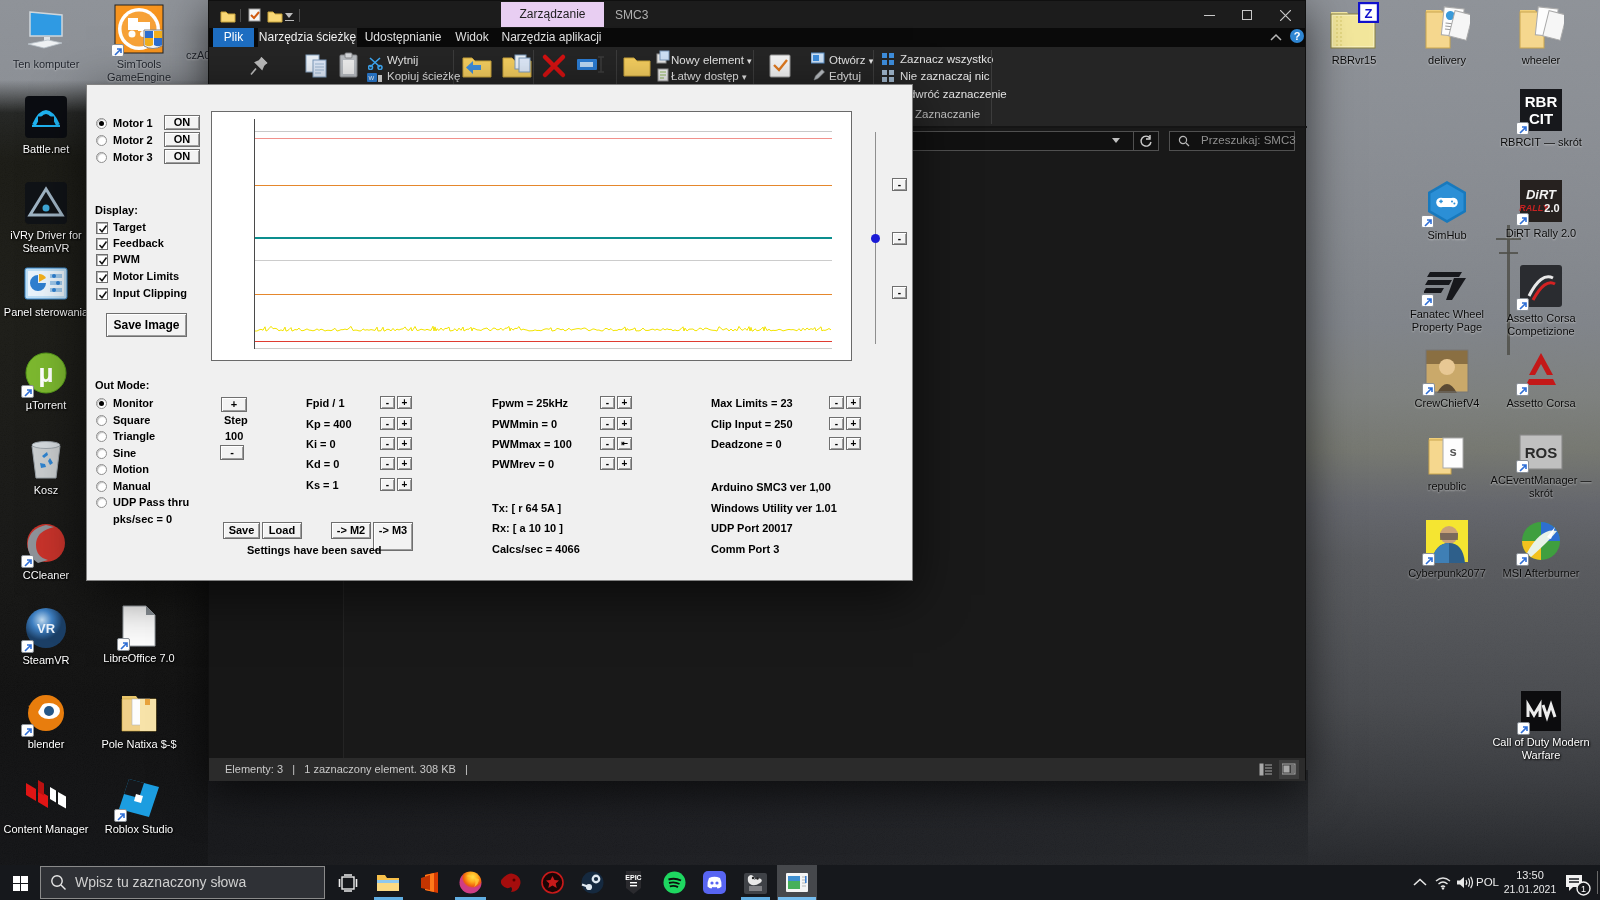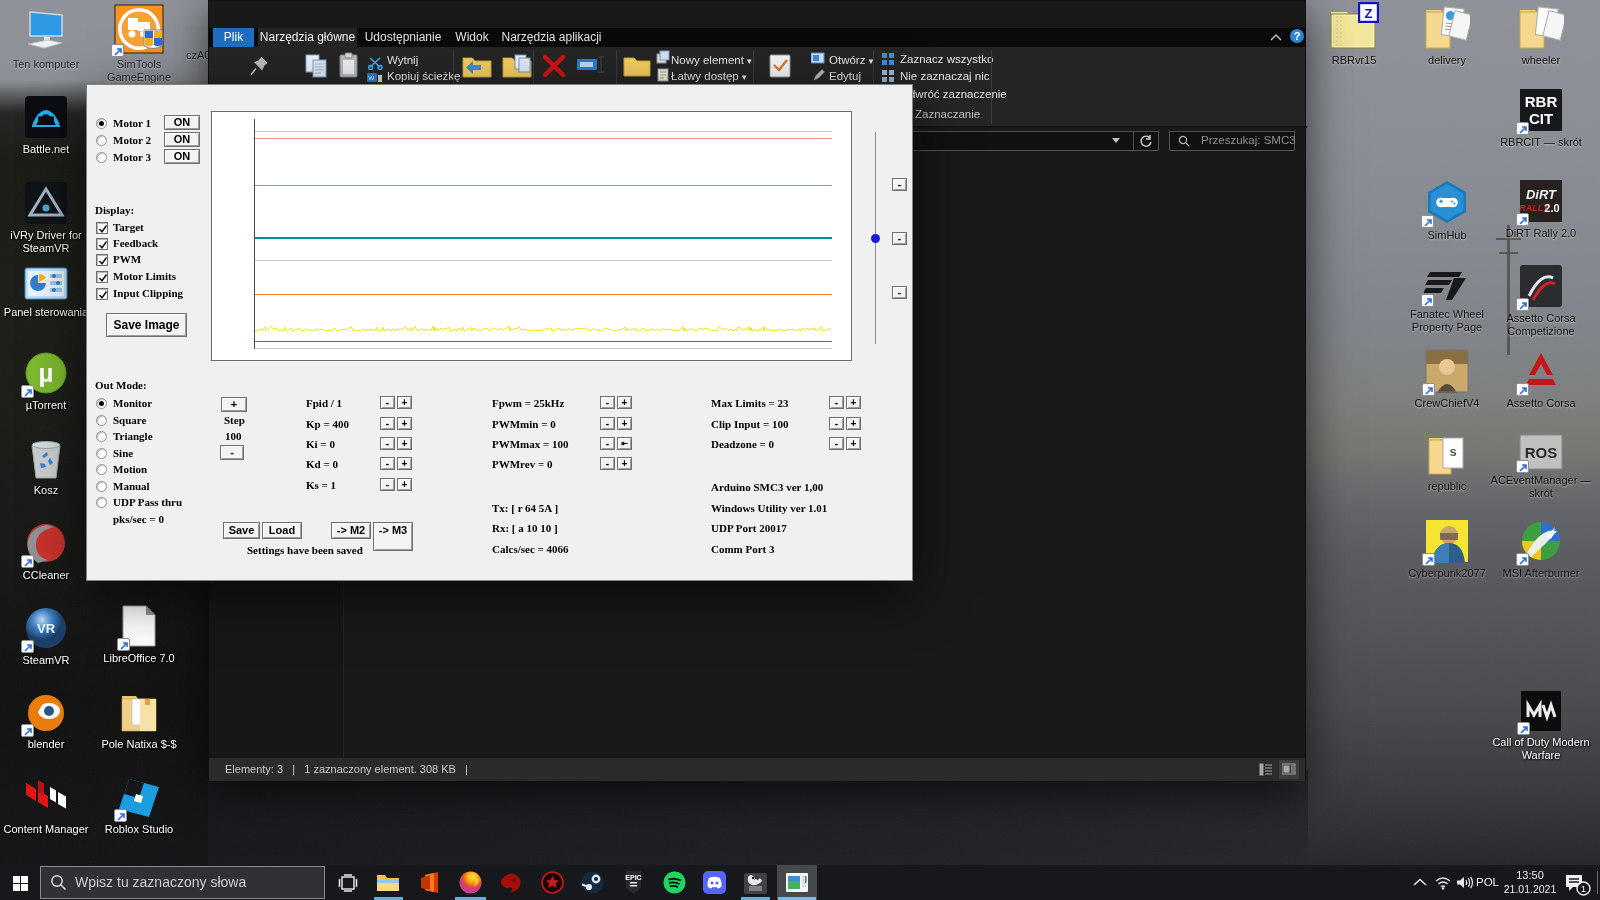--- a/index.html
+++ b/index.html
@@ -24,21 +24,21 @@
 #exp .tbar{left:0;top:0;width:100%;height:30px;background:#1c1c1c}
 #exp .tabs{left:0;top:27px;width:100%;height:19px;background:#0a0a0a}
 #exp .ribbon{left:0;top:46px;width:100%;height:81px;background:#252525}
 #exp .addr{left:0;top:127px;width:100%;height:25px;background:#191919}
 #exp .status{left:0;top:757px;width:100%;height:23px;background:#2b2b2b}
 .rtx{position:absolute;font-size:11.5px;color:#e3e3e3;white-space:nowrap}
 .rsep{position:absolute;top:3px;width:1px;height:56px;background:#3c3c3c}
 
 #smc{left:86px;top:84px;width:827px;height:497px;background:#f0f0f0;border:1px solid #828282;box-shadow:0 14px 48px rgba(0,0,0,.6)}
 #smc .tt{left:0;top:0;width:100%;height:21px;background:#fff}
-.bt{position:absolute;font-size:11px;font-weight:bold;color:#000;white-space:nowrap;font-family:Liberation Serif, serif}
+.bt{position:absolute;font-size:11px;font-weight:bold;color:#000;white-space:nowrap;font-family:Liberation Sans, sans-serif}
 .btn95{position:absolute;background:#f3f3f3;border:1px solid #6f6f6f;box-shadow:inset 1px 1px 0 #fff,inset -1px -1px 0 #9d9d9d;font-weight:bold;color:#000;text-align:center;font-size:11px}
 .mini{position:absolute;width:15px;height:13px;background:#f3f3f3;border:1px solid #6f6f6f;box-shadow:inset 1px 1px 0 #fff,inset -1px -1px 0 #9d9d9d;font-weight:bold;color:#000;text-align:center;font-size:10px;line-height:11px}
 .rad{position:absolute;width:11px;height:11px;border-radius:50%;background:#fff;border:1px solid #8f8f8f;box-shadow:inset 1px 1px 1px rgba(0,0,0,.25)}
 .rad.on:after{content:"";position:absolute;left:2px;top:2px;width:5px;height:5px;border-radius:50%;background:#000}
 .chk{position:absolute;width:12px;height:12px;background:#fff;border:1px solid #6e6e6e;box-shadow:inset 1px 1px 0 #b5b5b5}
 .chk svg{position:absolute;left:0px;top:0px}
 .hl{position:absolute;height:1px}
 
 #tb{left:0;top:865px;width:1600px;height:35px;background:#16181c}
 .ul{position:absolute;top:32px;height:3px;background:#61aee2}
@@ -514,23 +514,50 @@
           <svg width="11" height="11">
             <path d="M2 9 L8 3 M4 3 h4 v4" stroke="#2f6fd6" stroke-width="1.6" fill="none"></path>
           </svg>
         </div>
 </div>
       <div class="t">Call of Duty Modern<br>Warfare</div>
     </div>
 </div>
 
 <div class="d" id="exp">
+  <div class="d tbar">
+
+    <svg class="d" style="left:11px;top:7px" width="16" height="16">
+        <path d="M1 4 h5 l2 2 h7 v8 h-14 z" fill="#f8d775" stroke="#c9a43c" stroke-width="1"></path>
+      </svg>
+    <div class="d" style="left:31px;top:8px;width:1px;height:13px;background:#4d4d4d"></div>
+    <svg class="d" style="left:38px;top:6px" width="16" height="16">
+        <rect x="2" y="2" width="11" height="12" fill="#f5f5f5" stroke="#9a9a9a"></rect>
+        <path d="M4 8 l3 3 l5 -6" stroke="#d05a10" stroke-width="2" fill="none"></path>
+      </svg>
+    <svg class="d" style="left:58px;top:7px" width="16" height="16">
+        <path d="M1 4 h5 l2 2 h7 v8 h-14 z" fill="#f8d775" stroke="#c9a43c" stroke-width="1"></path>
+      </svg>
+    <div class="d" style="left:76px;top:12px;width:0;height:0;border:4px solid transparent;border-top:5px solid #bdbdbd"></div>
+    <div class="d" style="left:76px;top:19px;width:9px;height:1px;background:#bdbdbd"></div>
+    <div class="d" style="left:90px;top:8px;width:1px;height:13px;background:#4d4d4d"></div>
+
+    <div class="d" style="left:292px;top:1px;width:103px;height:25px;background:#e8cef2"></div>
+    <div class="d" style="left:292px;top:1px;width:103px;height:25px;line-height:25px;text-align:center;font-size:12px;color:#1f1f1f">Zarządzanie</div>
+    <div class="d" style="left:406px;top:7px;font-size:12px;color:#b0b0b0">SMC3</div>
+
+    <div class="d" style="left:995px;top:14px;width:11px;height:1px;background:#c8c8c8"></div>
+    <div class="d" style="left:1033px;top:9px;width:10px;height:10px;border:1px solid #c8c8c8"></div>
+    <svg class="d" style="left:1071px;top:9px" width="11" height="11">
+        <path d="M0 0 L11 11 M11 0 L0 11" stroke="#c8c8c8" stroke-width="1.2"></path>
+      </svg>
+  </div>
   <div class="d tabs">
     <div class="d" style="left:4px;top:0;width:41px;height:19px;background:#1e6ec2;color:#fff;font-size:12px;text-align:center;line-height:19px">Plik</div>
-    <div class="d" style="left:49px;top:0;width:99px;height:19px;background:#252525;color:#f2f2f2;font-size:12px;text-align:center;line-height:19px">Narzędzia główne</div>
+    <div class="d" style="left:49px;top:0;width:99px;height:19px;background:#252525;color:#f2f2f2;font-size:12px;text-align:center;line-height:19px">Narzędzia ścieżkę</div>
     <div class="d" style="left:152px;top:0;width:84px;height:19px;color:#e0e0e0;font-size:12px;text-align:center;line-height:19px">Udostępnianie</div>
     <div class="d" style="left:242px;top:0;width:42px;height:19px;color:#e0e0e0;font-size:12px;text-align:center;line-height:19px">Widok</div>
     <div class="d" style="left:290px;top:0;width:105px;height:19px;color:#e0e0e0;font-size:12px;text-align:center;line-height:19px">Narzędzia aplikacji</div>
     <svg class="d" style="left:1060px;top:4px" width="14" height="10">
         <path d="M2 8 L7 3 L12 8" stroke="#b8b8b8" stroke-width="1.5" fill="none"></path>
       </svg>
     <div class="d" style="left:1081px;top:1px;width:14px;height:14px;border-radius:50%;background:#2f86d2;color:#fff;font-size:11px;font-weight:bold;text-align:center;line-height:14px">?</div>
   </div>
   <div class="d ribbon">
 
@@ -805,21 +832,21 @@
   <div class="mini" style="left:513px;top:311px">-</div>
     <div class="mini" style="left:530px;top:311px">+</div>
   <div class="mini" style="left:513px;top:332px">-</div>
     <div class="mini" style="left:530px;top:332px">+</div>
   <div class="mini" style="left:513px;top:352px">-</div>
     <div class="mini" style="left:530px;top:352px;font-size:8px">⇤</div>
   <div class="mini" style="left:513px;top:372px">-</div>
     <div class="mini" style="left:530px;top:372px">+</div>
 
   <div class="bt" style="left:624px;top:312px">Max Limits = 23</div>
-  <div class="bt" style="left:624px;top:333px">Clip Input = 100</div>
+  <div class="bt" style="left:624px;top:333px">Clip Input = 250</div>
   <div class="bt" style="left:624px;top:353px">Deadzone = 0</div>
   <div class="mini" style="left:742px;top:311px">-</div>
     <div class="mini" style="left:759px;top:311px">+</div>
   <div class="mini" style="left:742px;top:332px">-</div>
     <div class="mini" style="left:759px;top:332px">+</div>
   <div class="mini" style="left:742px;top:352px">-</div>
     <div class="mini" style="left:759px;top:352px">+</div>
 
   <div class="bt" style="left:405px;top:417px">Tx: [ r 64 5A ]</div>
   <div class="bt" style="left:405px;top:437px">Rx: [ a 10 10 ]</div>

